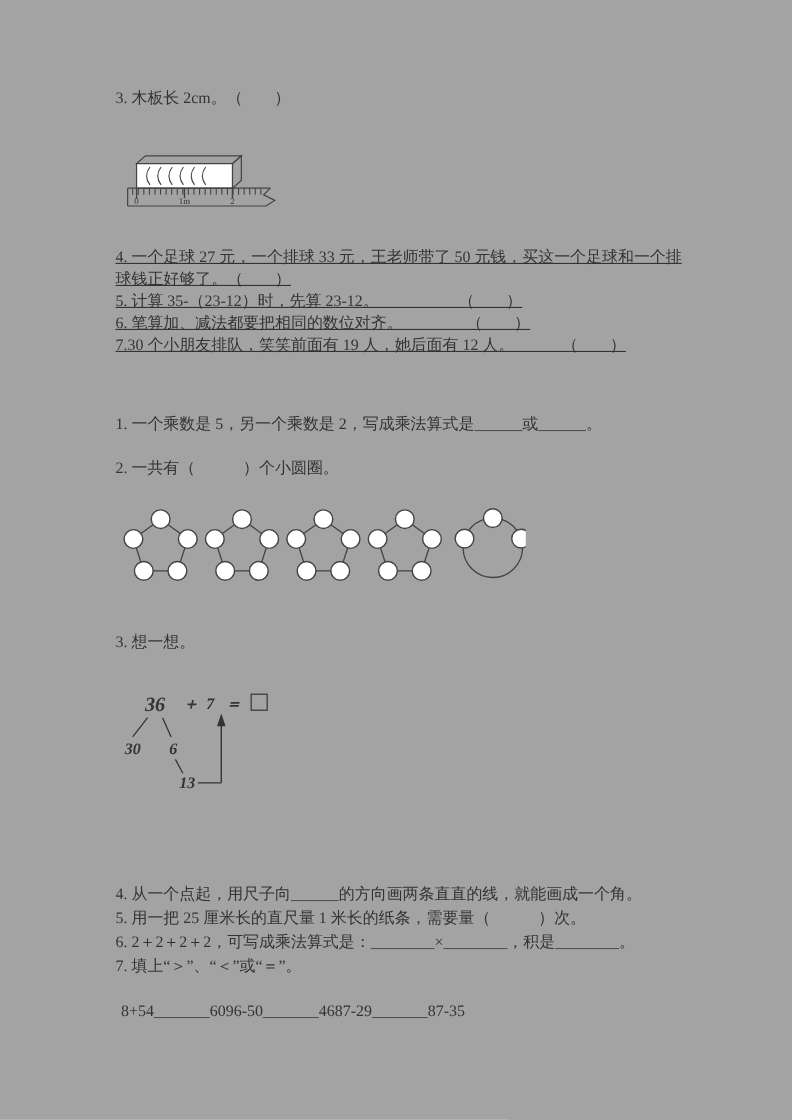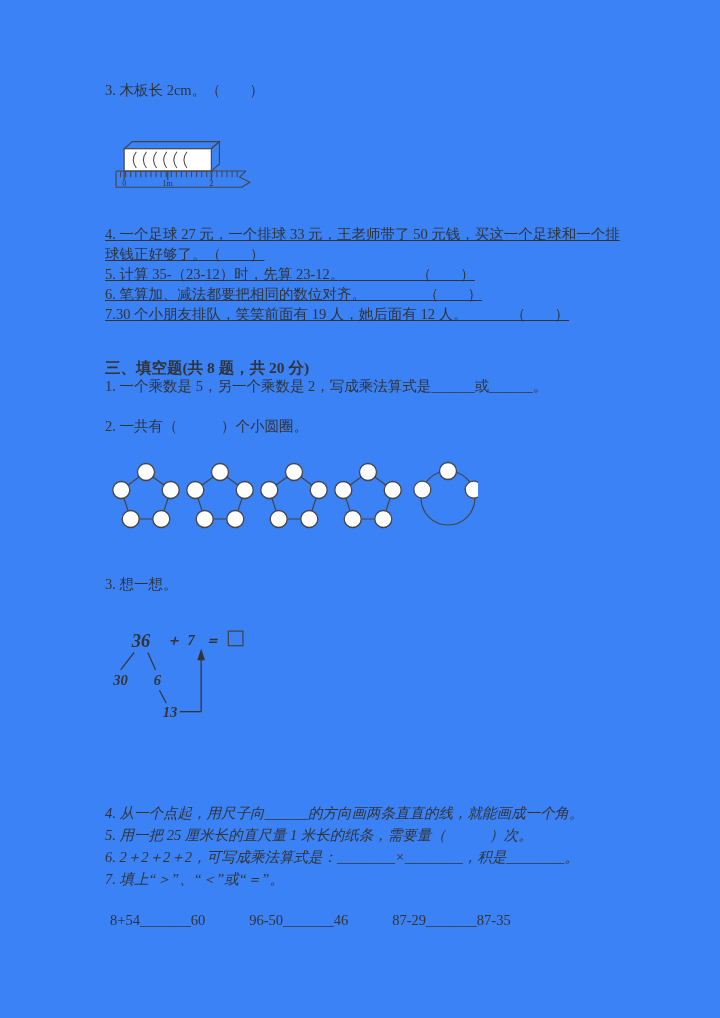--- a/index.html
+++ b/index.html
@@ -1,30 +1,30 @@
 <!DOCTYPE html>
 <html><head>
 <meta charset="utf-8">
 <style>
   html,body { margin:0; padding:0; }
   body {
     width:720px; height:1018px; background:#f6f6f6;
     font-family:"Liberation Serif","DejaVu Serif",serif;
   }
   .page {
-    position:relative; width:720px; height:1018px; background:#3b82f6;
+    position:relative; width:720px; height:1018px; background:#a3a3a3;
     color:#333333; font-size:14.5px; overflow:hidden;
   }
   .abs { position:absolute; }
   .qline { white-space:pre-wrap; line-height:20px; }
   .judge-block { left:105px; top:224px; width:524px;text-decoration:underline; }
   .judge-block .qline { margin:0 0 0 0; }
   .sec-title { font-weight:bold; font-size:15.5px; white-space:pre; }
-  .fill-block47 .qline { line-height:22px;font-style:italic; }
-  .compare-row { display:flex; gap:44px; white-space:pre; }
+  .fill-block47 .qline { line-height:22px; }
+  .compare-row { display:flex; white-space:pre; }
   svg { display:block; }
   svg text {
     font-family:"Liberation Serif","DejaVu Serif",serif;
     fill:#333333;
   }
   .fig-stroke { stroke:#444444; fill:none; }
 </style>
 </head>
 <body>
 
@@ -64,21 +64,20 @@
     </svg>
   </div>
 
   <div class="abs judge-block">
     <div class="qline">4. 一个足球 27 元，一个排球 33 元，王老师带了 50 元钱，买这一个足球和一个排球钱正好够了。（　　）</div>
     <div class="qline">5. 计算 35-（23-12）时，先算 23-12。　　　　　（　　）</div>
     <div class="qline">6. 笔算加、减法都要把相同的数位对齐。　　　　（　　）</div>
     <div class="qline">7.30 个小朋友排队，笑笑前面有 19 人，她后面有 12 人。　　　（　　）</div>
   </div>
 
-  <div class="abs sec-title" style="left:105px; top:358px;">三、填空题(共 8 题，共 20 分)</div>
 
   <div class="abs qline" style="left:105px; top:376px; width:524px;">1. 一个乘数是 5，另一个乘数是 2，写成乘法算式是______或______。</div>
   <div class="abs qline" style="left:105px; top:416px; width:524px;">2. 一共有（　　　）个小圆圈。</div>
 
   <div class="abs" style="left:106px; top:456px;">
     <svg width="372" height="84" viewBox="0 0 372 84">
       <g transform="translate(40,42)">
         <polygon points="0,-26 24.7,-8 15.3,21 -15.3,21 -24.7,-8" class="fig-stroke" stroke-width="1.2"></polygon>
         <circle cx="0" cy="-26" r="8.5" fill="#ffffff" stroke="#444444" stroke-width="1.3"></circle>
         <circle cx="24.7" cy="-8" r="8.5" fill="#ffffff" stroke="#444444" stroke-width="1.3"></circle>

